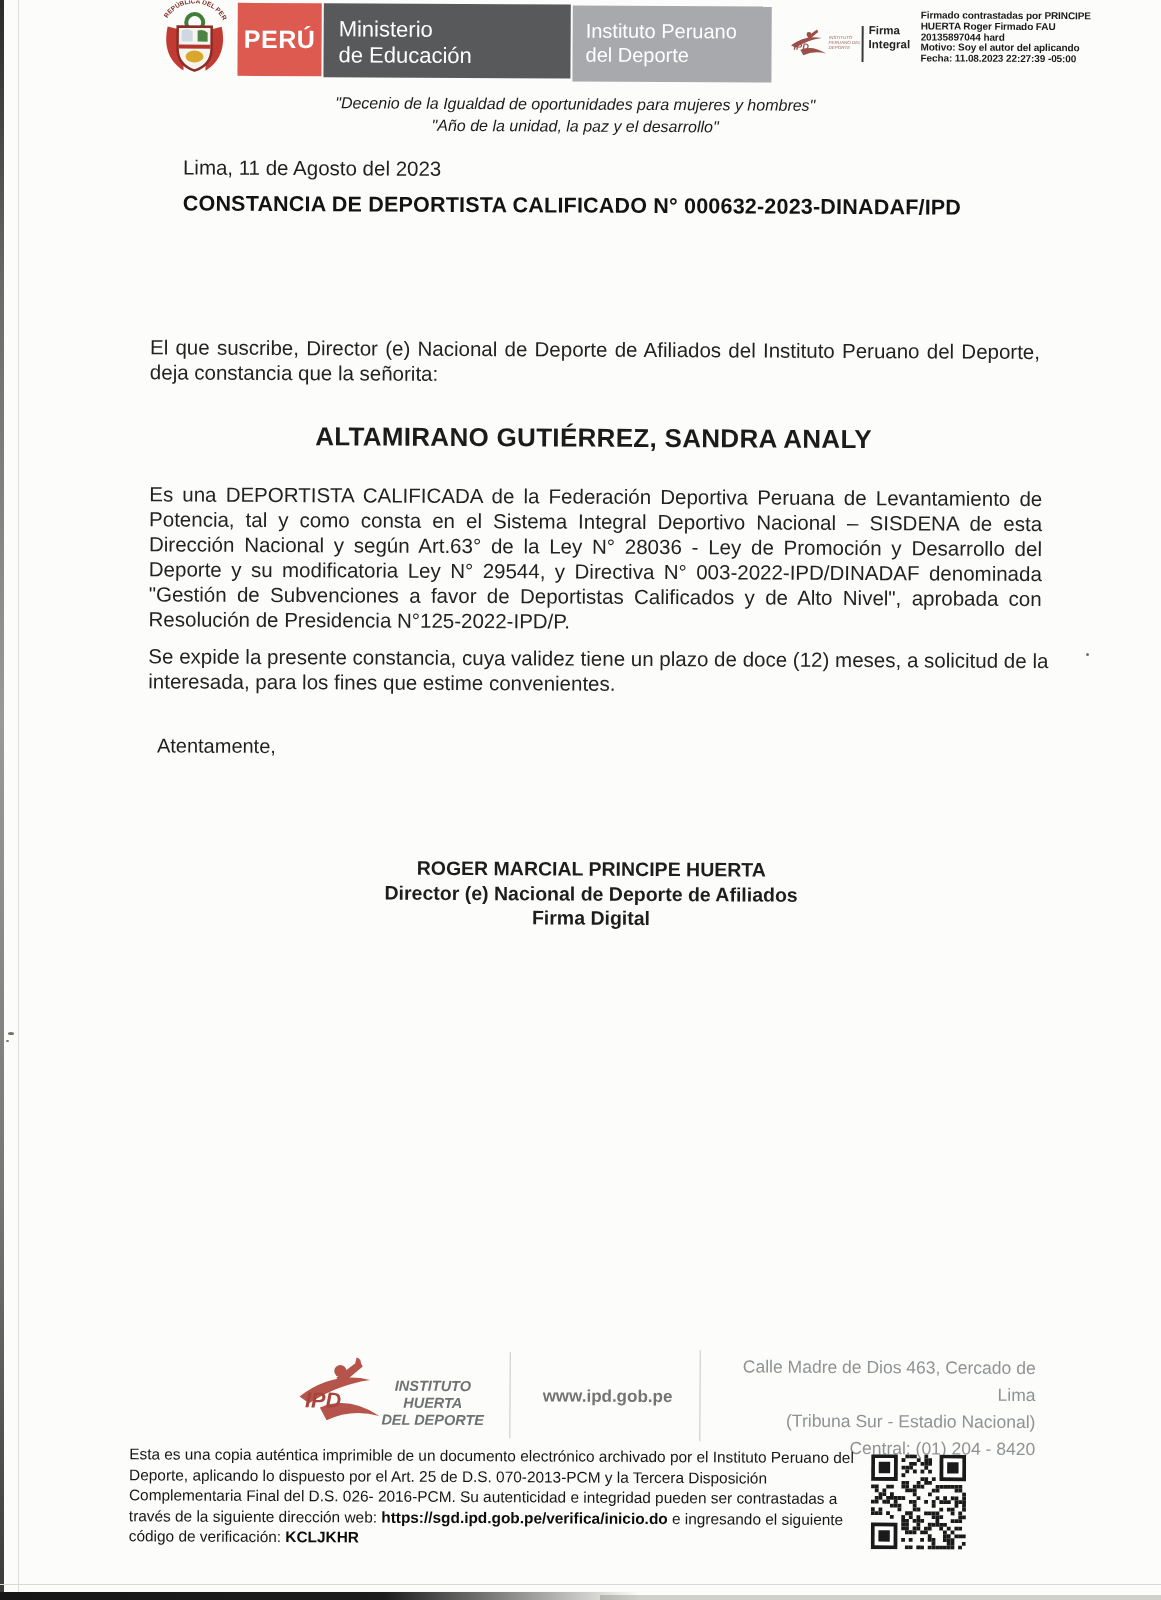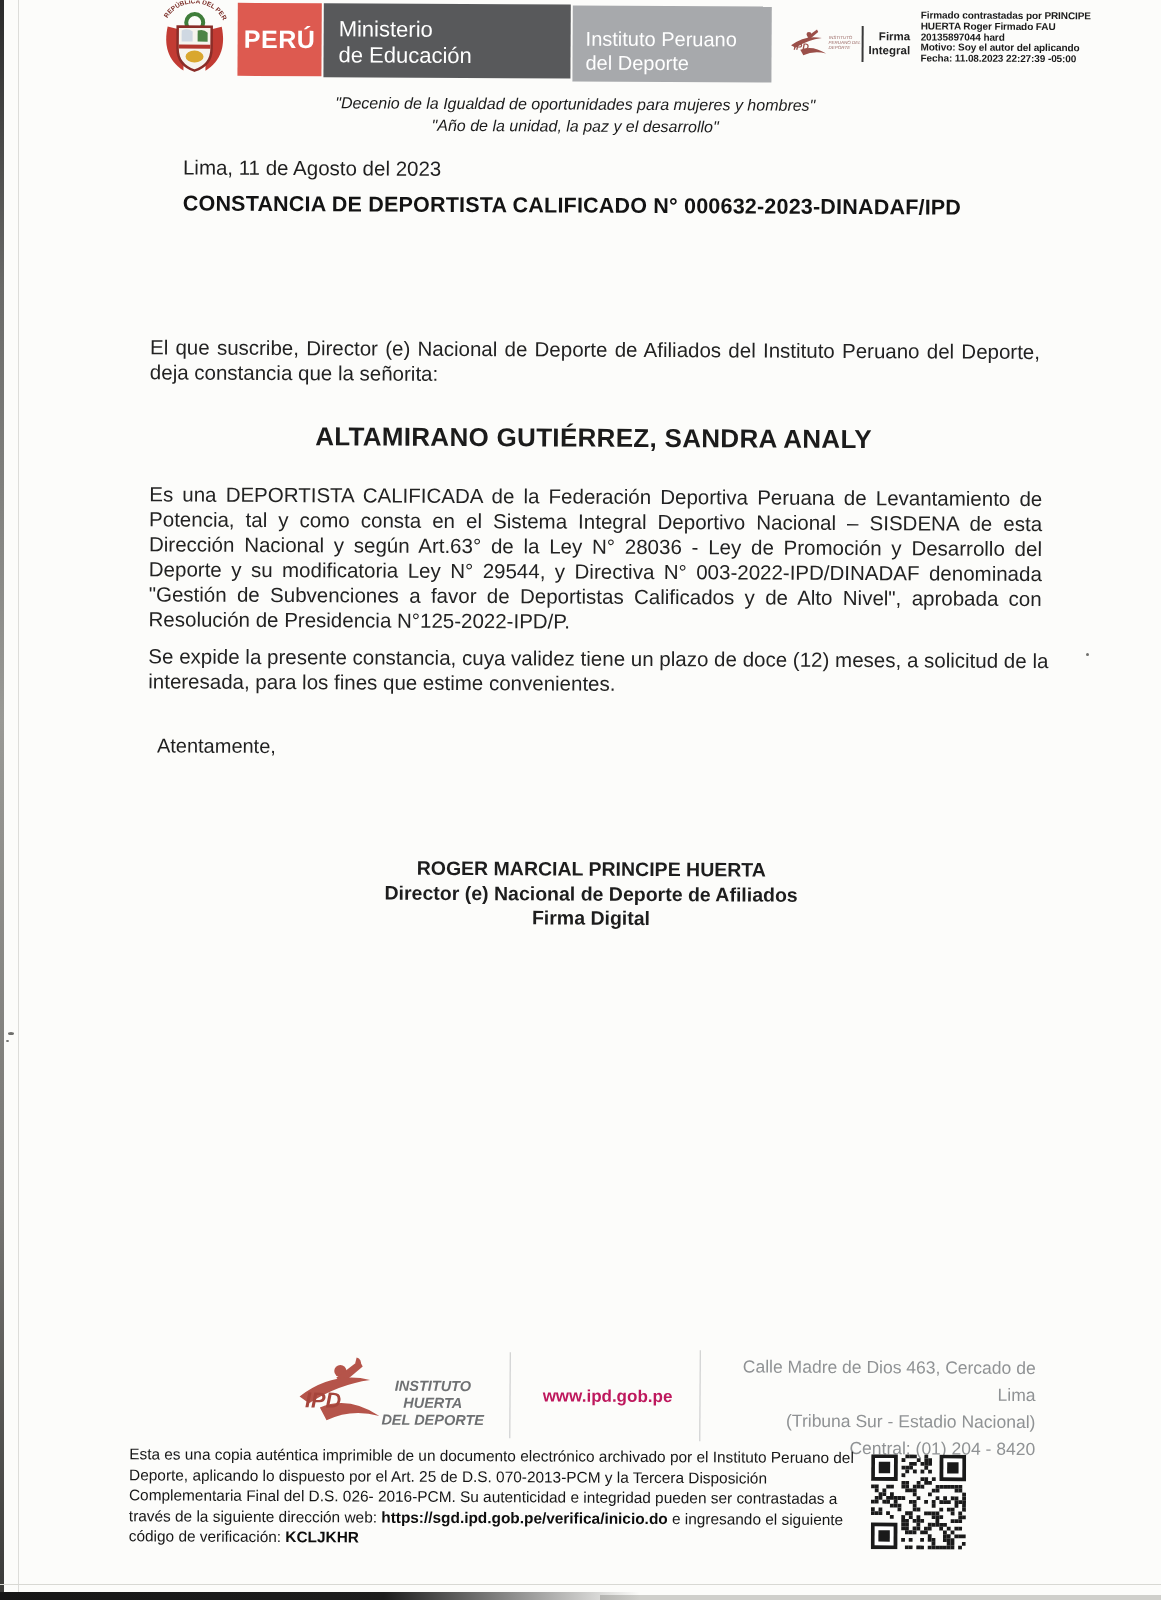--- a/index.html
+++ b/index.html
@@ -21,28 +21,28 @@
   .speck{position:absolute;background:#6f6f6c;border-radius:50%;z-index:4;}
   
   .coat{position:absolute;left:153px;top:2px;}
   .blk{position:absolute;top:4px;color:#fff;}
   .blk-red{left:237px;width:84px;height:73px;background:#dd5a50;display:flex;align-items:center;justify-content:center;
     font-size:25px;font-weight:bold;letter-spacing:.5px;}
   .blk-dark{left:323px;width:247px;height:74px;background:#58595b;padding:0;box-sizing:border-box;}
   .blk-dark .l1{margin:13px 0 0 15px;font-size:22px;line-height:26px;}
   .blk-dark .l2{margin:0 0 0 15px;font-size:22px;line-height:26px;}
   .blk-light{left:572px;top:5px;width:199px;height:76px;background:#a7a9ac;box-sizing:border-box;}
-  .blk-light .l1{margin:21px 0 0 13px;font-size:20px;line-height:24px;}
+  .blk-light .l1{margin:13px 0 0 13px;font-size:20px;line-height:24px;}
   .blk-light .l2{margin:0 0 0 13px;font-size:20px;line-height:24px;}
   
   .stamp-logo{position:absolute;left:788px;top:22px;}
   .stamp-logo-sub{position:absolute;left:828px;top:33px;width:40px;font-size:4.5px;line-height:5px;
     font-style:italic;color:#9b6a66;}
   .stamp-divider{position:absolute;left:861px;top:24px;width:2px;height:36px;background:#3a3a3a;}
-  .stamp-firma{position:absolute;left:868px;top:27px;font-size:11.5px;font-weight:bold;line-height:14px;color:#222;text-align:right;}
+  .stamp-firma{position:absolute;left:868px;top:21px;font-size:11.5px;font-weight:bold;line-height:14px;color:#222;}
   .stamp-text{position:absolute;left:920px;top:8px;width:215px;font-size:10px;font-weight:bold;
     line-height:10.8px;color:#1a1a1a;letter-spacing:-0.1px;}
   
   .motto{position:absolute;left:100px;width:950px;text-align:center;font-style:italic;font-size:16px;color:#1b1b1b;}
   .motto-1{top:95px;}
   .motto-2{top:117px;}
   
   .date-line{position:absolute;left:183px;top:157px;font-size:20.5px;}
   .doc-title{position:absolute;left:183px;top:193px;font-size:21.5px;font-weight:bold;letter-spacing:.2px;white-space:nowrap;color:#131313;}
   .para{position:absolute;left:151px;width:890px;font-size:20.5px;line-height:25px;text-align:justify;color:#222;}
@@ -55,21 +55,21 @@
   .signer{position:absolute;left:150px;top:856px;width:890px;text-align:center;
     font-size:19.5px;font-weight:bold;line-height:24.5px;color:#1d1d1d;}
   .prepared{position:absolute;left:143px;top:1260px;font-size:19px;line-height:24px;}
   
   .f-logo{position:absolute;left:302px;top:1352px;}
   .f-logo-sub{position:absolute;left:388px;top:1378px;font-size:14.5px;line-height:17px;
     font-style:italic;font-weight:bold;color:#6e7072;text-align:center;}
   .f-div1{position:absolute;left:516px;top:1352px;width:1px;height:86px;background:#c6c7c8;}
   .f-div2{position:absolute;left:706px;top:1349px;width:1px;height:91px;background:#c6c7c8;}
   .f-web{position:absolute;left:528px;top:1386px;width:172px;text-align:center;
-    font-size:17px;font-weight:bold;color:#be185d;}
+    font-size:17px;font-weight:bold;color:#737373;}
   .f-addr{position:absolute;left:710px;top:1352px;width:332px;text-align:right;
     font-size:17.5px;line-height:27px;color:#8f9294;}
   .verification{position:absolute;left:136px;top:1446px;width:736px;
     font-size:15.4px;line-height:20.6px;color:#161616;}
   .verification b{color:#0d0d0d;}
   .qr{position:absolute;left:878px;top:1452px;width:95px;height:95px;}
   svg text{font-family:"Liberation Sans",sans-serif;}
 </style>
 </head>
 <body>

